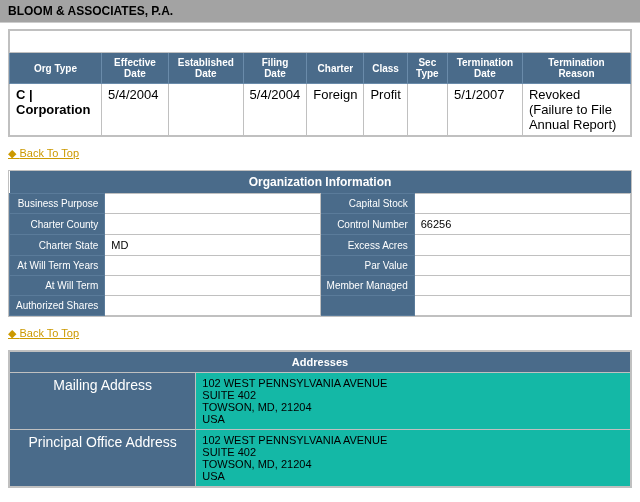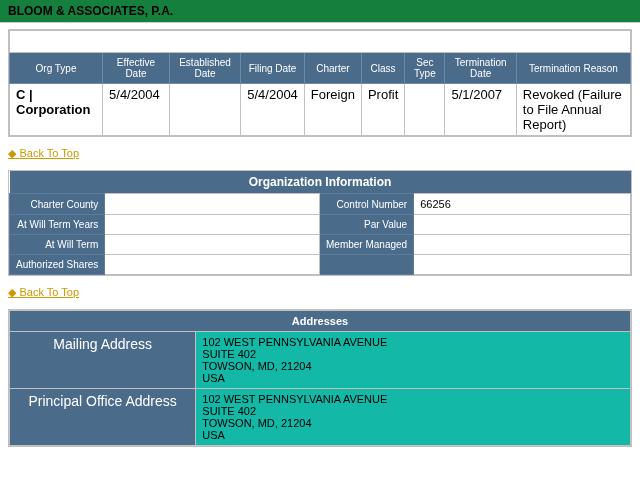--- a/index.html
+++ b/index.html
@@ -5,21 +5,21 @@
     * { box-sizing: border-box; margin: 0; padding: 0; }
     body {
       font-family: Arial, sans-serif;
       font-size: 11px;
       background: #fff;
       color: #000;
       width: 640px;
     }
 
     .page-header {
-      background: #15803d;
+      background: #a3a3a3;
       padding: 4px 8px;
       font-weight: bold;
       font-size: 12px;
       color: #000;
       border-bottom: 1px solid #ccc;
     }
 
     
     .info-table {
       width: 100%;
@@ -33,21 +33,21 @@
       padding: 4px;
       font-weight: bold;
       font-size: 12px;
     }
 
     .info-table th {
       background: #4a6b8a;
       color: #fff;
       text-align: center;
       padding: 4px 6px;
-      font-weight: normal;
+      font-weight: bold;
       font-size: 10px;
       border: 1px solid #6a8baa;
     }
 
     .info-table td {
       padding: 3px 6px;
       border: 1px solid #c0c0c0;
       vertical-align: top;
       font-size: 13px;
       margin-top: 8px;
@@ -198,25 +198,37 @@
 <a class="back-to-top" href="#">Back To Top</a>
 
 <div class="section-wrapper">
   <table class="org-detail-table">
     <thead>
       <tr>
         <td colspan="4" class="org-detail-header">Organization Information</td>
       </tr>
     </thead>
     <tbody id="org-detail-body">
+    <tr>
+    <td class="label">Business Purpose</td>
+    <td class="value"></td>
+    <td class="label">Capital Stock</td>
+    <td class="value"></td>
+  </tr>
         <tr>
     <td class="label">Charter County</td>
     <td class="value"></td>
     <td class="label">Control Number</td>
     <td class="value">66256</td>
+  </tr>
+        <tr>
+    <td class="label">Charter State</td>
+    <td class="value">MD</td>
+    <td class="label">Excess Acres</td>
+    <td class="value"></td>
   </tr>
         <tr>
     <td class="label">At Will Term Years</td>
     <td class="value"></td>
     <td class="label">Par Value</td>
     <td class="value"></td>
   </tr>
         <tr>
     <td class="label">At Will Term</td>
     <td class="value"></td>

